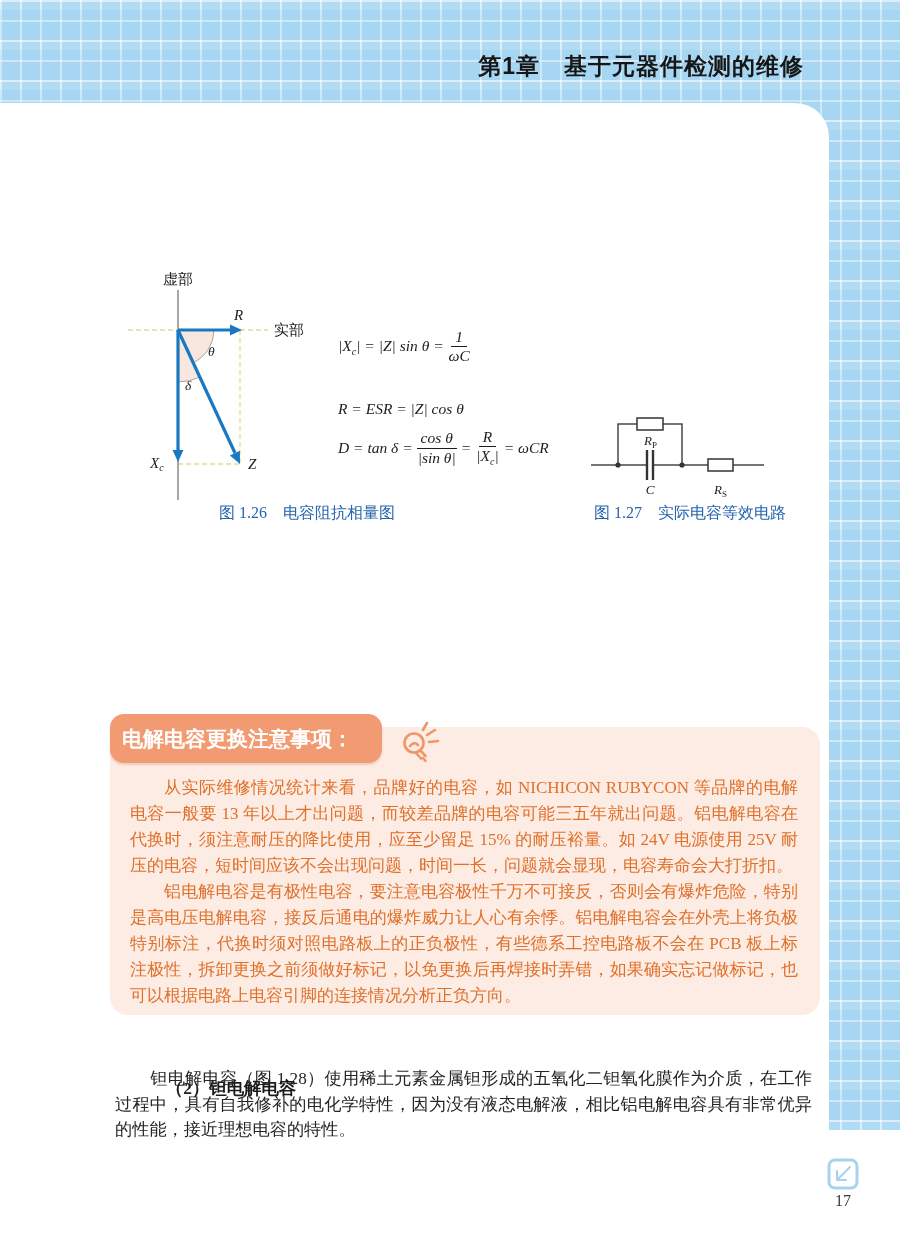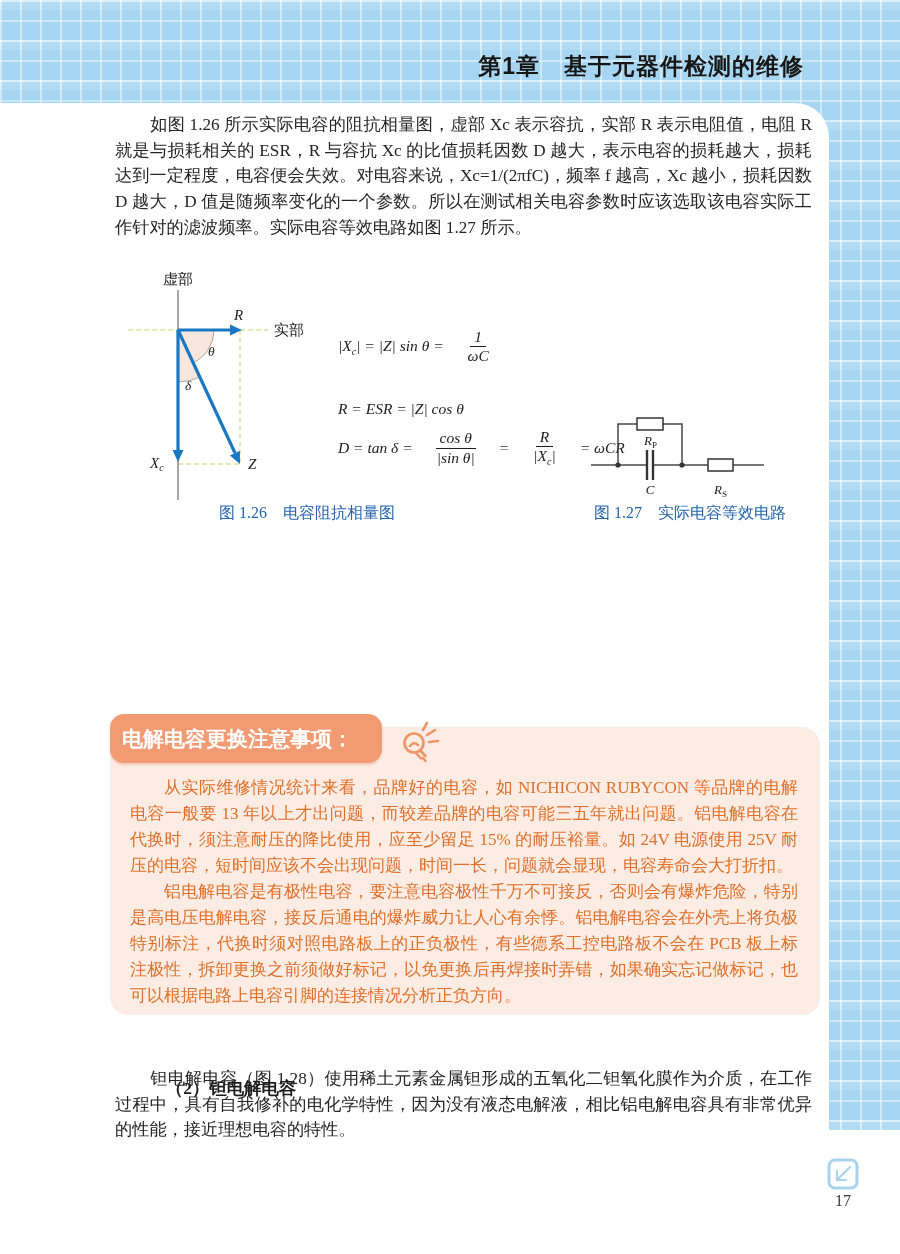--- a/index.html
+++ b/index.html
@@ -39,21 +39,21 @@
   }
   .caption{
     position:absolute;top:503px;width:300px;text-align:center;
     font-size:16px;font-weight:normal;color:#2565ae;white-space:nowrap;
   }
   .cap1{left:157px;}
   .cap2{left:540px;}
   .phasor{position:absolute;left:122px;top:272px;}
   .circuit{position:absolute;left:588px;top:410px;}
   .frm{
-    position:absolute;left:338px;display:flex;align-items:center;gap:22px;
+    position:absolute;left:338px;display:flex;align-items:center;gap:3px;
     font-style:italic;font-size:15.5px;color:#1d1d1d;white-space:nowrap;
   }
   .frm sub{font-size:10px;font-style:italic;}
   .f1{top:328px;}
   .f2{top:400px;}
   .f3{top:414px;margin-top:14px;}
   .frac{display:inline-flex;flex-direction:column;align-items:center;line-height:1.18;}
   .frac .num{border-bottom:1.2px solid #1d1d1d;padding:0 4px;}
   .frac .den{padding:0 2px;}
   .notebox{
@@ -83,21 +83,20 @@
 </head>
 <body>
 
 <div class="page">
 
   <div class="panel"></div>
   <div class="panel-b"></div>
 
   <div class="chapter-header">第1章　基于元器件检测的维修</div>
 
-  <p class="body-p p1">如图 1.26 所示实际电容的阻抗相量图，虚部 Xc 表示容抗，实部 R 表示电阻值，电阻 R 就是与损耗相关的 ESR，R 与容抗 Xc 的比值损耗因数 D 越大，表示电容的损耗越大，损耗达到一定程度，电容便会失效。对电容来说，Xc=1/(2πfC)，频率 f 越高，Xc 越小，损耗因数 D 越大，D 值是随频率变化的一个参数。所以在测试相关电容参数时应该选取该电容实际工作针对的滤波频率。实际电容等效电路如图 1.27 所示。</p>
 
   <svg class="phasor" width="200" height="232" viewBox="0 0 200 232">
 
     <line x1="6" y1="58" x2="146" y2="58" stroke="#d9e09a" stroke-width="1.4" stroke-dasharray="5,3"></line>
     <line x1="118" y1="58" x2="118" y2="192" stroke="#d9e09a" stroke-width="1.4" stroke-dasharray="5,3"></line>
     <line x1="56" y1="192" x2="118" y2="192" stroke="#d9e09a" stroke-width="1.4" stroke-dasharray="5,3"></line>
 
     <line x1="56" y1="18" x2="56" y2="228" stroke="#919191" stroke-width="1.6"></line>
 
     <path d="M56,58 L92,58 A36,36 0 0 1 71.2,90.6 Z" fill="#f8e7de" stroke="#9b8a80" stroke-width="0.8"></path>

